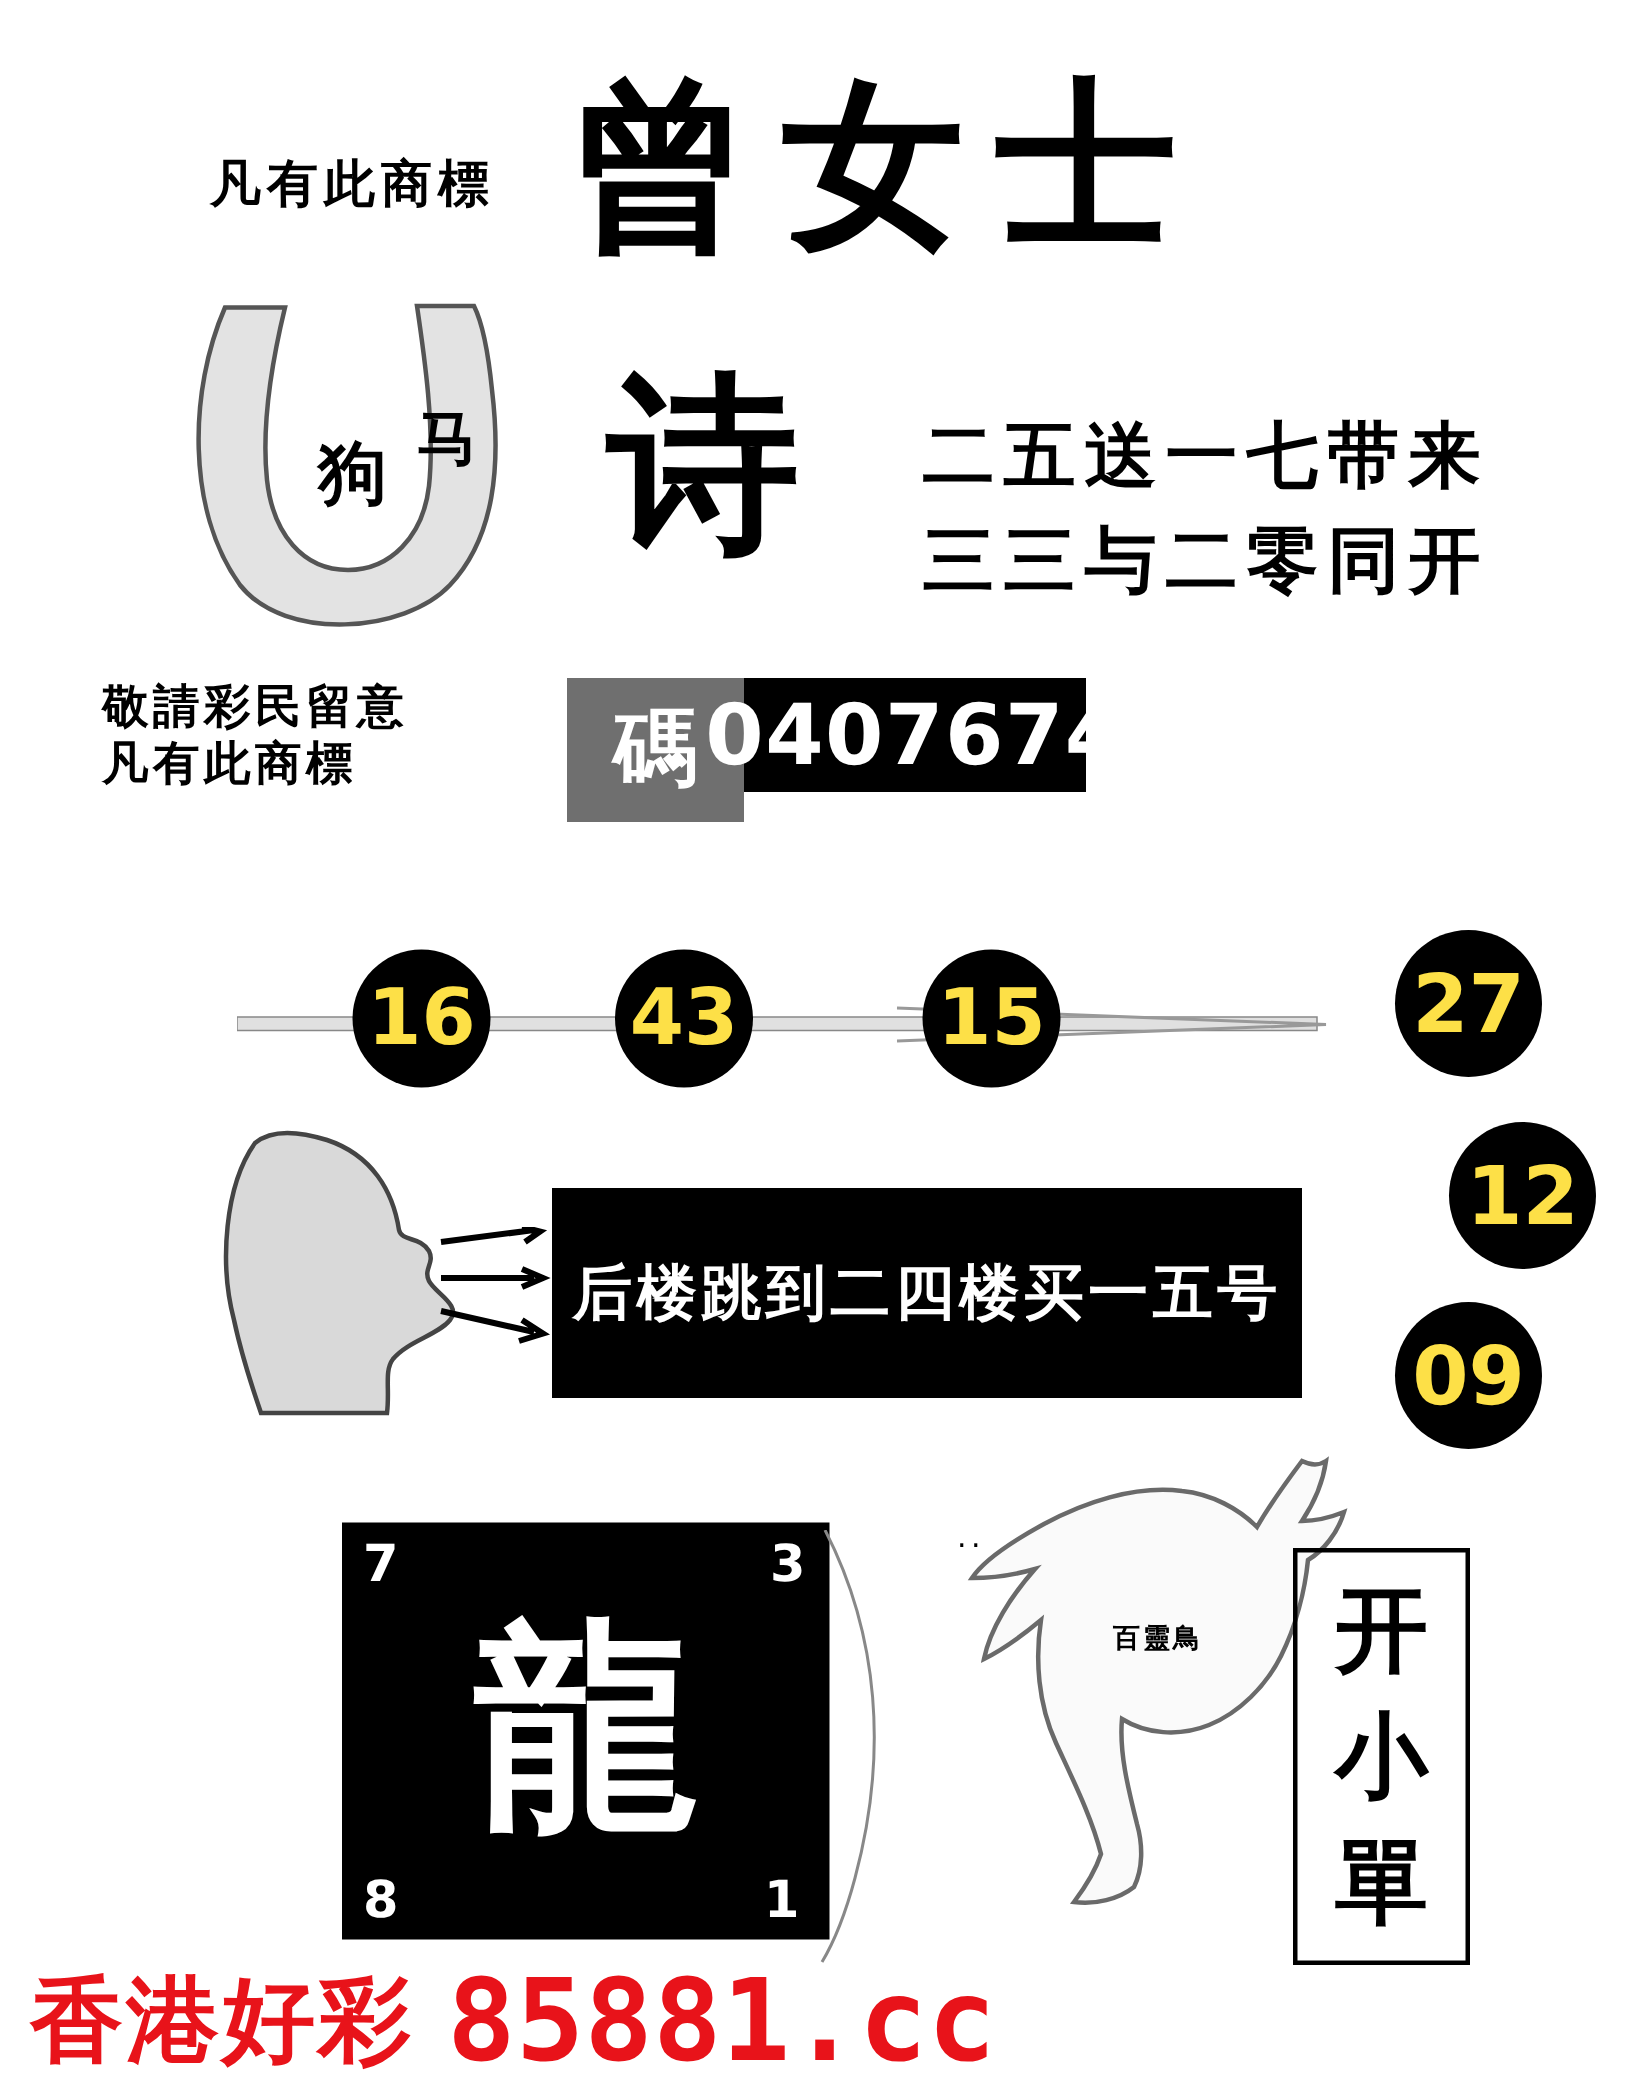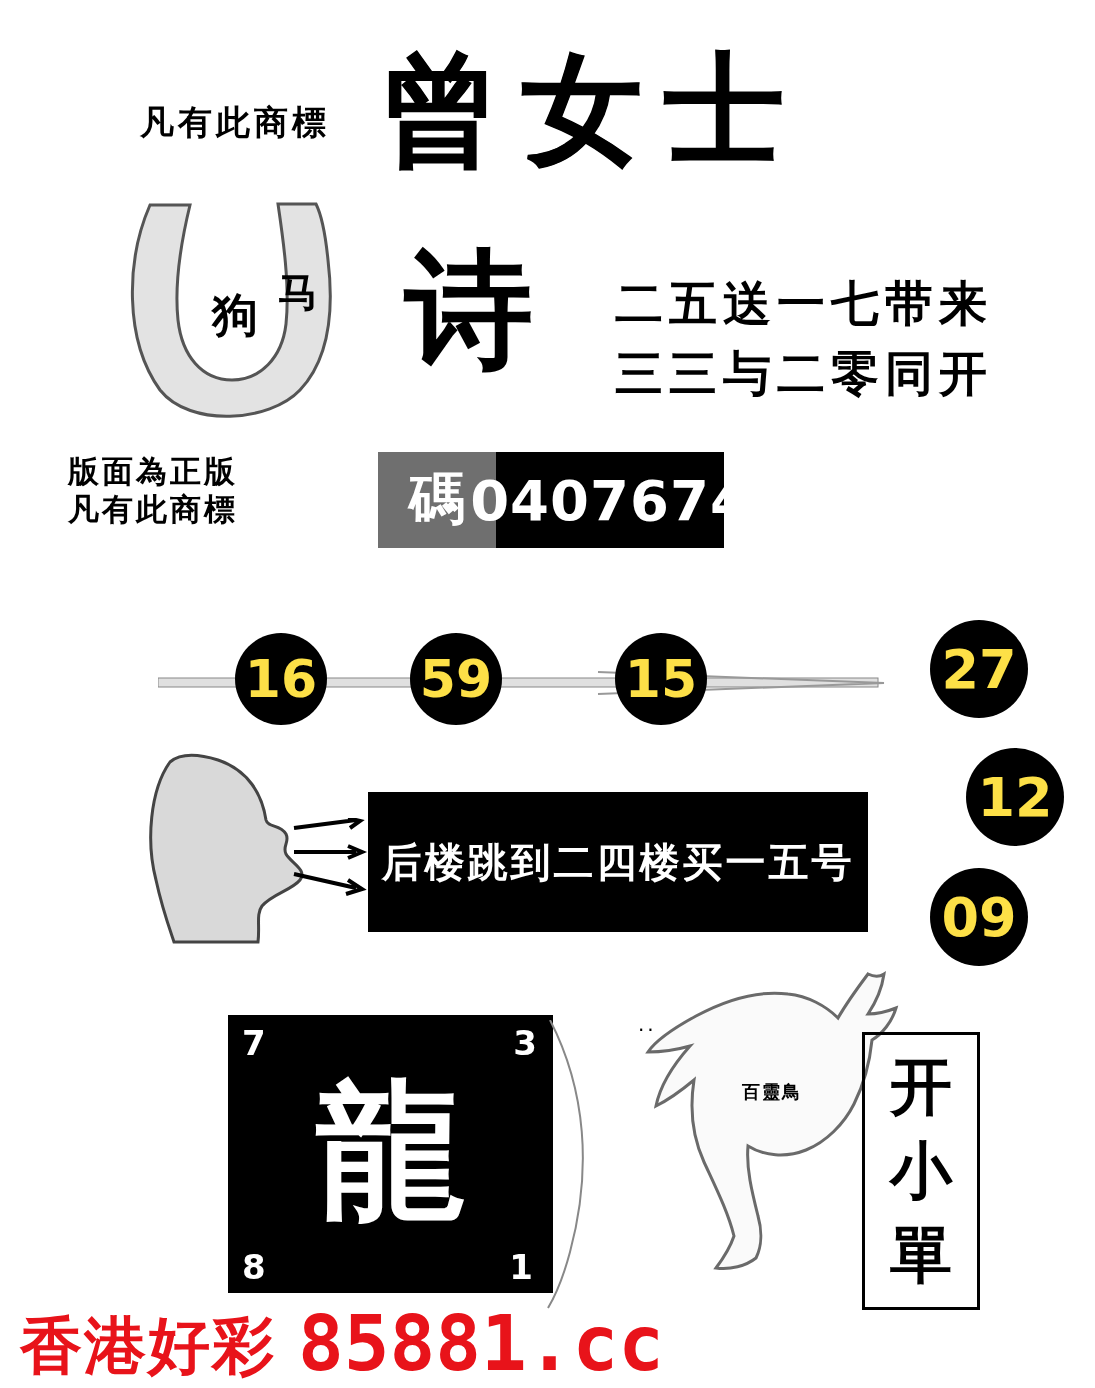--- a/index.html
+++ b/index.html
@@ -30,21 +30,21 @@
               font-family:"DejaVu Sans","Liberation Sans",sans-serif;}
 
   
   #notice{left:68px;top:452px;font-size:31px;line-height:38px;letter-spacing:3px;
           font-family:"DejaVu Serif","Liberation Serif",serif;font-weight:700;}
   #notice div{white-space:nowrap;}
   #stamp-box{left:378px;top:452px;width:118px;height:96px;background:#6f6f6f;
              display:flex;align-items:center;justify-content:center;}
   #stamp-box span{color:#fff;font-size:56px;font-weight:700;
                   font-family:"DejaVu Serif","Liberation Serif",serif;}
-  #code-box{left:496px;top:452px;width:228px;height:96px;background:#000;
+  #code-box{left:496px;top:452px;width:228px;height:76px;background:#000;
             display:flex;align-items:center;justify-content:center;}
   #code-box span{color:#fff;font-size:56px;font-weight:700;letter-spacing:1px;}
 
   
   #arrow-line{left:158px;top:670px;width:730px;height:26px;}
   .ball{border-radius:50%;background:#000;color:#fde047;display:flex;
         align-items:center;justify-content:center;font-weight:700;}
   .ball.r1{width:92px;height:92px;font-size:52px;}
   .ball.side{width:98px;height:98px;font-size:54px;}
   #ball-16{left:235px;top:633px;}
@@ -81,21 +81,21 @@
               font-family:"DejaVu Serif","Liberation Serif",serif;}
   #dots{left:638px;top:1012px;font-size:20px;letter-spacing:3px;}
 
   
   #vbox{left:862px;top:1032px;width:112px;height:272px;border:3px solid #000;
         display:flex;flex-direction:column;align-items:center;justify-content:center;}
   #vbox span{font-size:62px;font-weight:700;line-height:84px;
              font-family:"DejaVu Serif","Liberation Serif",serif;}
 
   
-  #footer{left:0;top:1305px;width:1095px;height:83px;display:flex;align-items:flex-end;}
+  #footer{left:0;top:1305px;width:1095px;height:83px;display:flex;align-items:center;}
   #footer-cn{margin-left:20px;font-size:62px;font-weight:700;color:#e8131a;letter-spacing:2px;
              font-family:"DejaVu Sans","Liberation Sans",sans-serif;}
   #footer-site{margin-left:22px;font-size:76px;font-weight:700;color:#e8131a;
                font-family:"DejaVu Sans Mono","Liberation Mono",monospace;}
 </style>
 </head>
 <body>
 
 <div class="abs" id="issue-label">凡有此商標</div>
 <div class="abs" id="brand-title">曾女士</div>
@@ -107,38 +107,38 @@
   </svg>
 </div>
 <div class="abs" id="animal-dog">狗</div>
 <div class="abs" id="animal-horse">马</div>
 
 <div class="abs" id="poem-word">诗</div>
 <div class="abs" id="poem-line1">二五送一七带来</div>
 <div class="abs" id="poem-line2">三三与二零同开</div>
 
 <div class="abs" id="notice">
-  <div>版面為正版</div>
+  <div>敬請彩民留意</div>
   <div>凡有此商標</div>
 </div>
 <div class="abs" id="stamp-box">
   <span>碼</span>
 </div>
 <div class="abs" id="code-box">
   <span>0407674</span>
 </div>
 
 <div class="abs" id="arrow-line">
   <svg width="730" height="26" viewBox="0 0 730 26">
     <rect x="0" y="8" width="720" height="9" fill="#e0e0e0" stroke="#888" stroke-width="1"></rect>
     <path d="M440 2 L726 13 L440 24" fill="none" stroke="#999" stroke-width="2"></path>
   </svg>
 </div>
 <div class="abs ball r1" id="ball-16">16</div>
-<div class="abs ball r1" id="ball-43">59</div>
+<div class="abs ball r1" id="ball-43">43</div>
 <div class="abs ball r1" id="ball-15">15</div>
 <div class="abs ball side" id="ball-27">27</div>
 <div class="abs ball side" id="ball-12">12</div>
 <div class="abs ball side" id="ball-09">09</div>
 
 <div class="abs" id="head-fig">
   <svg width="210" height="200" viewBox="0 0 210 200">
     <path d="M30 12 C10 40 6 92 16 130 C22 158 30 180 34 192 L118 192 C120 176 116 164 122 156
              C132 144 152 140 160 130 C168 120 150 112 146 104 C142 96 150 92 146 84
              C140 74 128 78 126 70 C122 44 108 20 78 10 C62 5 42 2 30 12 Z" fill="#d9d9d9" stroke="#444" stroke-width="3"></path>

